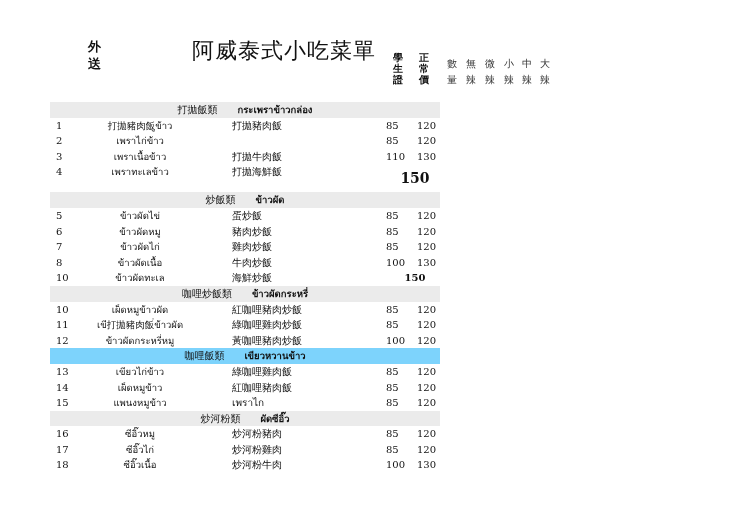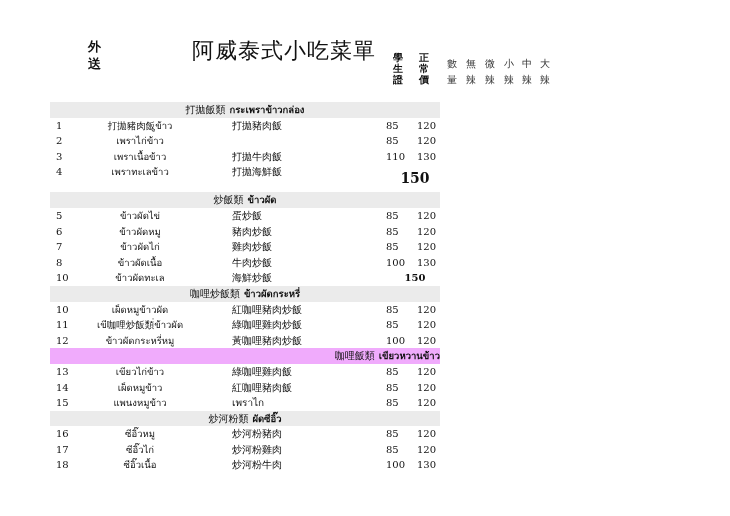--- a/index.html
+++ b/index.html
@@ -9,23 +9,23 @@
     color: #111;
   }
   .abs { position: absolute; }
   .delivery { left: 88px; top: 38px; font-size: 13px; line-height: 17px; font-weight: bold; font-family: "DejaVu Sans", sans-serif; }
   .title { left: 192px; top: 36px; font-size: 22px; font-family: "DejaVu Sans", sans-serif; letter-spacing: 1px; }
   .vhead { font-size: 10px; font-weight: bold; line-height: 11px; width: 12px; text-align: center; font-family: "DejaVu Sans", sans-serif; }
   .spice { font-size: 10px; line-height: 16px; width: 12px; text-align: center; color: #333; font-family: "DejaVu Sans", sans-serif; }
 
   .table { position: absolute; left: 50px; top: 102px; width: 390px; }
   .sec { height: 15.6px; background: #ebebeb; font-size: 10px; line-height: 15.6px; text-align: center; position: relative; }
-  .sec .zh { padding-right: 4px; }
+  .sec .zh { padding-right: 20px; }
   .sec .th { font-weight: bold; font-family: "DejaVu Sans", sans-serif; font-size: 9.5px; }
-  .sec.plain { background: #f0abfc; text-align: right; }
+  .sec.plain { background: #7dd3fc; }
   .row { height: 15.6px; position: relative; font-size: 10px; line-height: 15.6px; }
   .row .no { position: absolute; left: 6px; }
   .row .thname { position: absolute; left: 30px; width: 120px; text-align: center; font-family: "DejaVu Sans", sans-serif; font-size: 9.5px; }
   .row .zhname { position: absolute; left: 182px; width: 110px; text-align: left; }
   .row .p1 { position: absolute; left: 336px; width: 30px; }
   .row .p2 { position: absolute; left: 356px; width: 30px; text-align: right; }
   .row .single { position: absolute; left: 340px; width: 50px; text-align: center; font-weight: bold; }
   .row.tall { height: 24px; }
   .row.tall .single { font-size: 14px; line-height: 24px; top: 2px; }
   .row .single.small { font-size: 10px; }
@@ -149,21 +149,21 @@
   </div>
   <div class="row">
     <span class="no">10</span>
     <span class="thname">เผ็ดหมูข้าวผัด</span>
     <span class="zhname">紅咖哩豬肉炒飯</span>
     <span class="p1">85</span>
     <span class="p2">120</span>
   </div>
   <div class="row">
     <span class="no">11</span>
-    <span class="thname">เขี咖哩炒飯類่ข้าวผัด</span>
+    <span class="thname">เขี打拋豬肉飯่ข้าวผัด</span>
     <span class="zhname">綠咖哩雞肉炒飯</span>
     <span class="p1">85</span>
     <span class="p2">120</span>
   </div>
   <div class="row">
     <span class="no">12</span>
     <span class="thname">ข้าวผัดกระหรี่หมู</span>
     <span class="zhname">黃咖哩豬肉炒飯</span>
     <span class="p1">100</span>
     <span class="p2">120</span>

